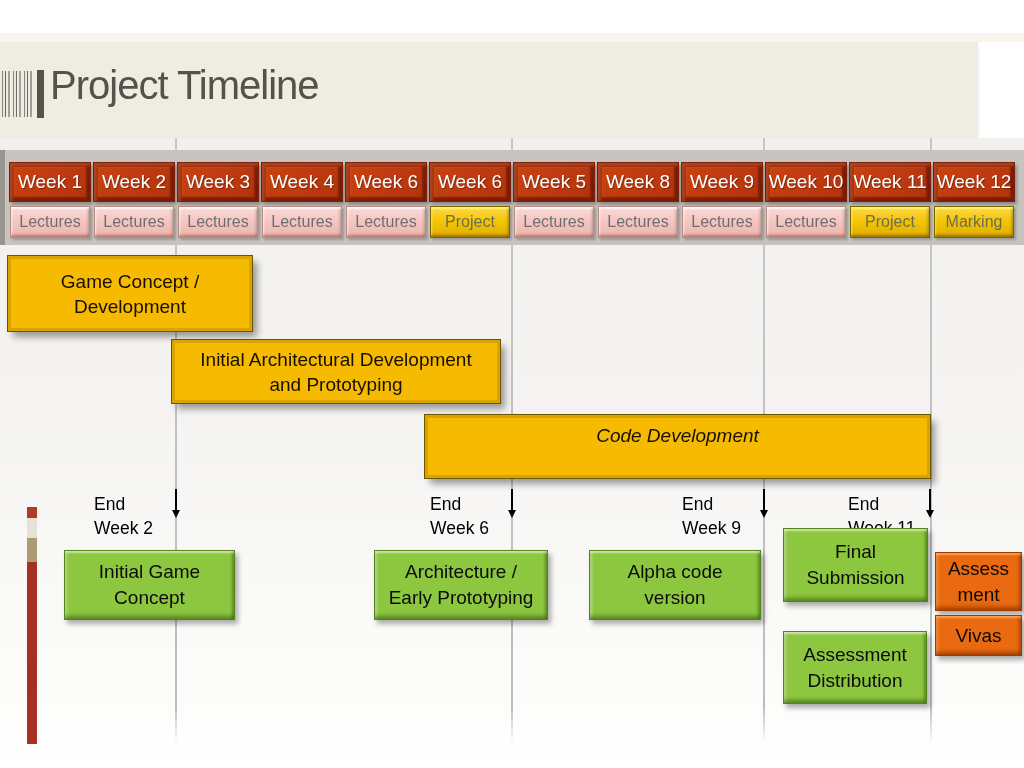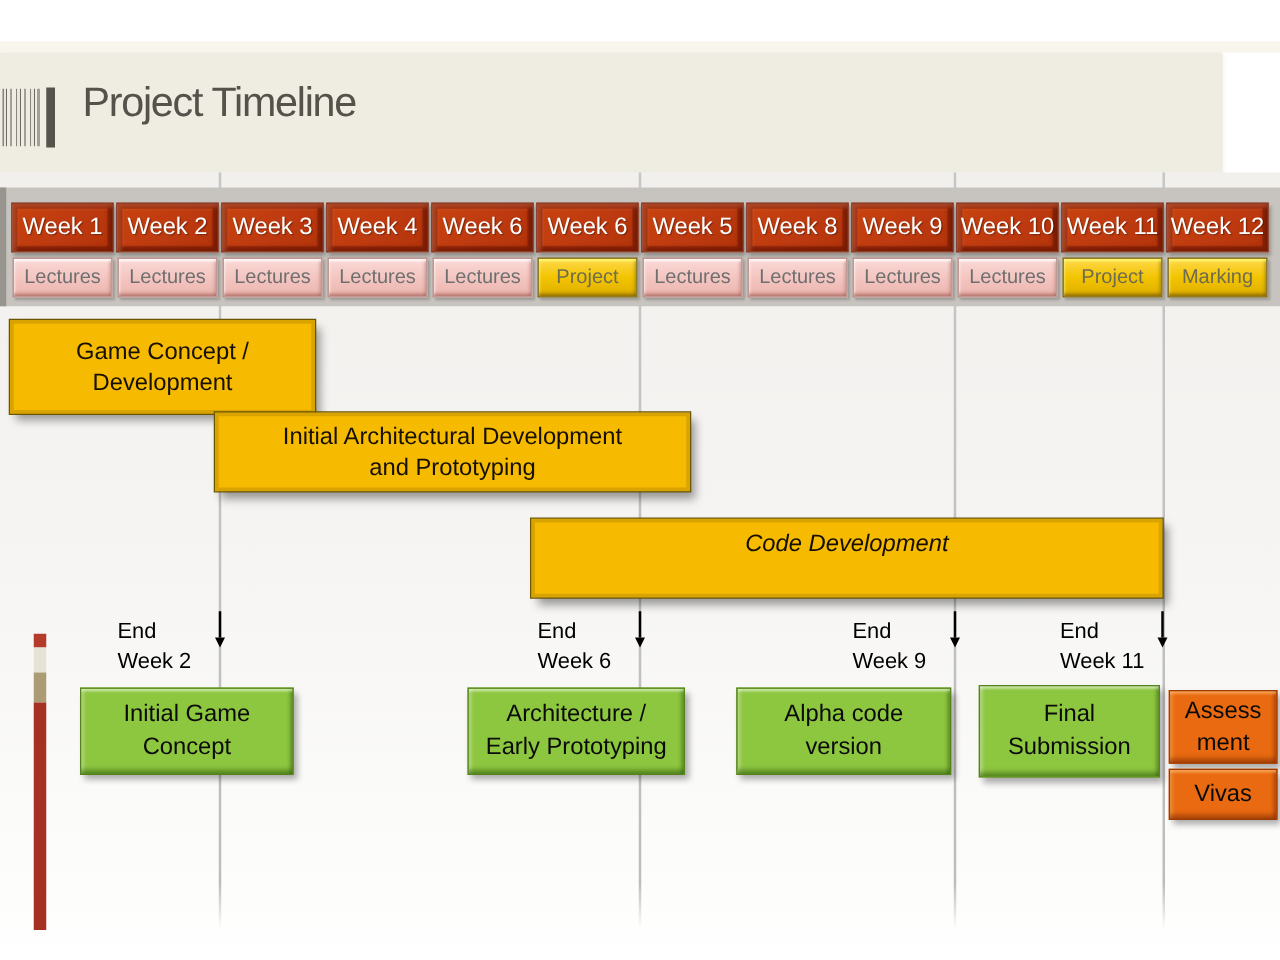--- a/index.html
+++ b/index.html
@@ -14,21 +14,21 @@
     background:var(--c-header_band,#EFECE2);
     box-shadow:0 2px 4px rgba(0,0,0,.07);
   }
   .barcode{
     position:absolute;left:2px;top:71px;width:33px;height:46px;
     background:repeating-linear-gradient(90deg,
       #88847e 0 1px,#e9e6dd 1px 3px,#6e6a63 3px 4px,#efece2 4px 6px,#a39f98 6px 8px,#efece2 8px 11px);
   }
   .barcode-bar{position:absolute;left:37px;top:70px;width:7px;height:48px;background:#56534D;}
   .slide-title{
-    position:absolute;left:66px;top:63px;font-size:33px;letter-spacing:-1px;
+    position:absolute;left:50px;top:63px;font-size:40px;letter-spacing:-1px;
     color:var(--c-title_text,#55514B);
   }
   
   .content-bg{
     position:absolute;left:0;top:138px;width:1024px;height:630px;
     background:linear-gradient(180deg,#F1F0ED 0%,#F5F4F2 45%,#FDFDFC 92%,#FFFFFF 100%);
   }
   .gridline{
     position:absolute;top:138px;height:605px;width:2px;
     background:linear-gradient(180deg,#C6C6C6 0%,#BDBDBD 94%,rgba(189,189,189,0) 100%);
@@ -164,21 +164,21 @@
       <div class="btn-act act-lectures">Lectures</div>
       <div class="btn-act act-lectures">Lectures</div>
       <div class="btn-act act-lectures">Lectures</div>
       <div class="btn-act act-lectures">Lectures</div>
       <div class="btn-act act-project">Project</div>
       <div class="btn-act act-marking">Marking</div>
     </div>
 
   <div class="task-bar" style="left:8px;top:256px;width:244px;height:75px">Game Concept /
 Development</div>
-  <div class="task-bar" style="left:172px;top:330px;width:380px;height:63px">Initial Architectural Development
+  <div class="task-bar" style="left:172px;top:340px;width:328px;height:63px">Initial Architectural Development
 and Prototyping</div>
   <div class="task-bar align-top" style="left:425px;top:415px;width:505px;height:63px">Code Development</div>
 
   <div class="end-label" style="left:94px;top:492px">End
 Week 2</div>
   <div class="end-arrow" style="left:175px;top:489px"></div>
   <div class="end-label" style="left:430px;top:492px">End
 Week 6</div>
   <div class="end-arrow" style="left:511px;top:489px"></div>
   <div class="end-label" style="left:682px;top:492px">End
@@ -187,22 +187,24 @@
   <div class="end-label" style="left:848px;top:492px">End
 Week 11</div>
   <div class="end-arrow" style="left:929px;top:489px"></div>
 
   <div class="milestone" style="left:64px;top:550px;width:171px;height:70px">Initial Game
 Concept</div>
   <div class="milestone" style="left:374px;top:550px;width:174px;height:70px">Architecture /
 Early Prototyping</div>
   <div class="milestone" style="left:589px;top:550px;width:172px;height:70px">Alpha code
 version</div>
-  <div class="milestone" style="left:783px;top:548px;width:145px;height:74px">Final
+  <div class="milestone" style="left:783px;top:528px;width:145px;height:74px">Final
 Submission</div>
+  <div class="milestone" style="left:783px;top:631px;width:144px;height:73px">Assessment
+Distribution</div>
   <div class="milestone orange" style="left:935px;top:552px;width:87px;height:59px">Assess
 ment</div>
   <div class="milestone orange" style="left:935px;top:615px;width:87px;height:41px">Vivas</div>
 
   <div class="accent" style="top:507px;height:11px;background:#B43A2A"></div>
   <div class="accent" style="top:518px;height:20px;background:#E6E2D6"></div>
   <div class="accent" style="top:538px;height:24px;background:#AC9C74"></div>
   <div class="accent" style="top:562px;height:182px;background:var(--c-accent_dark_red,#A63022)"></div>
 
 </div>

